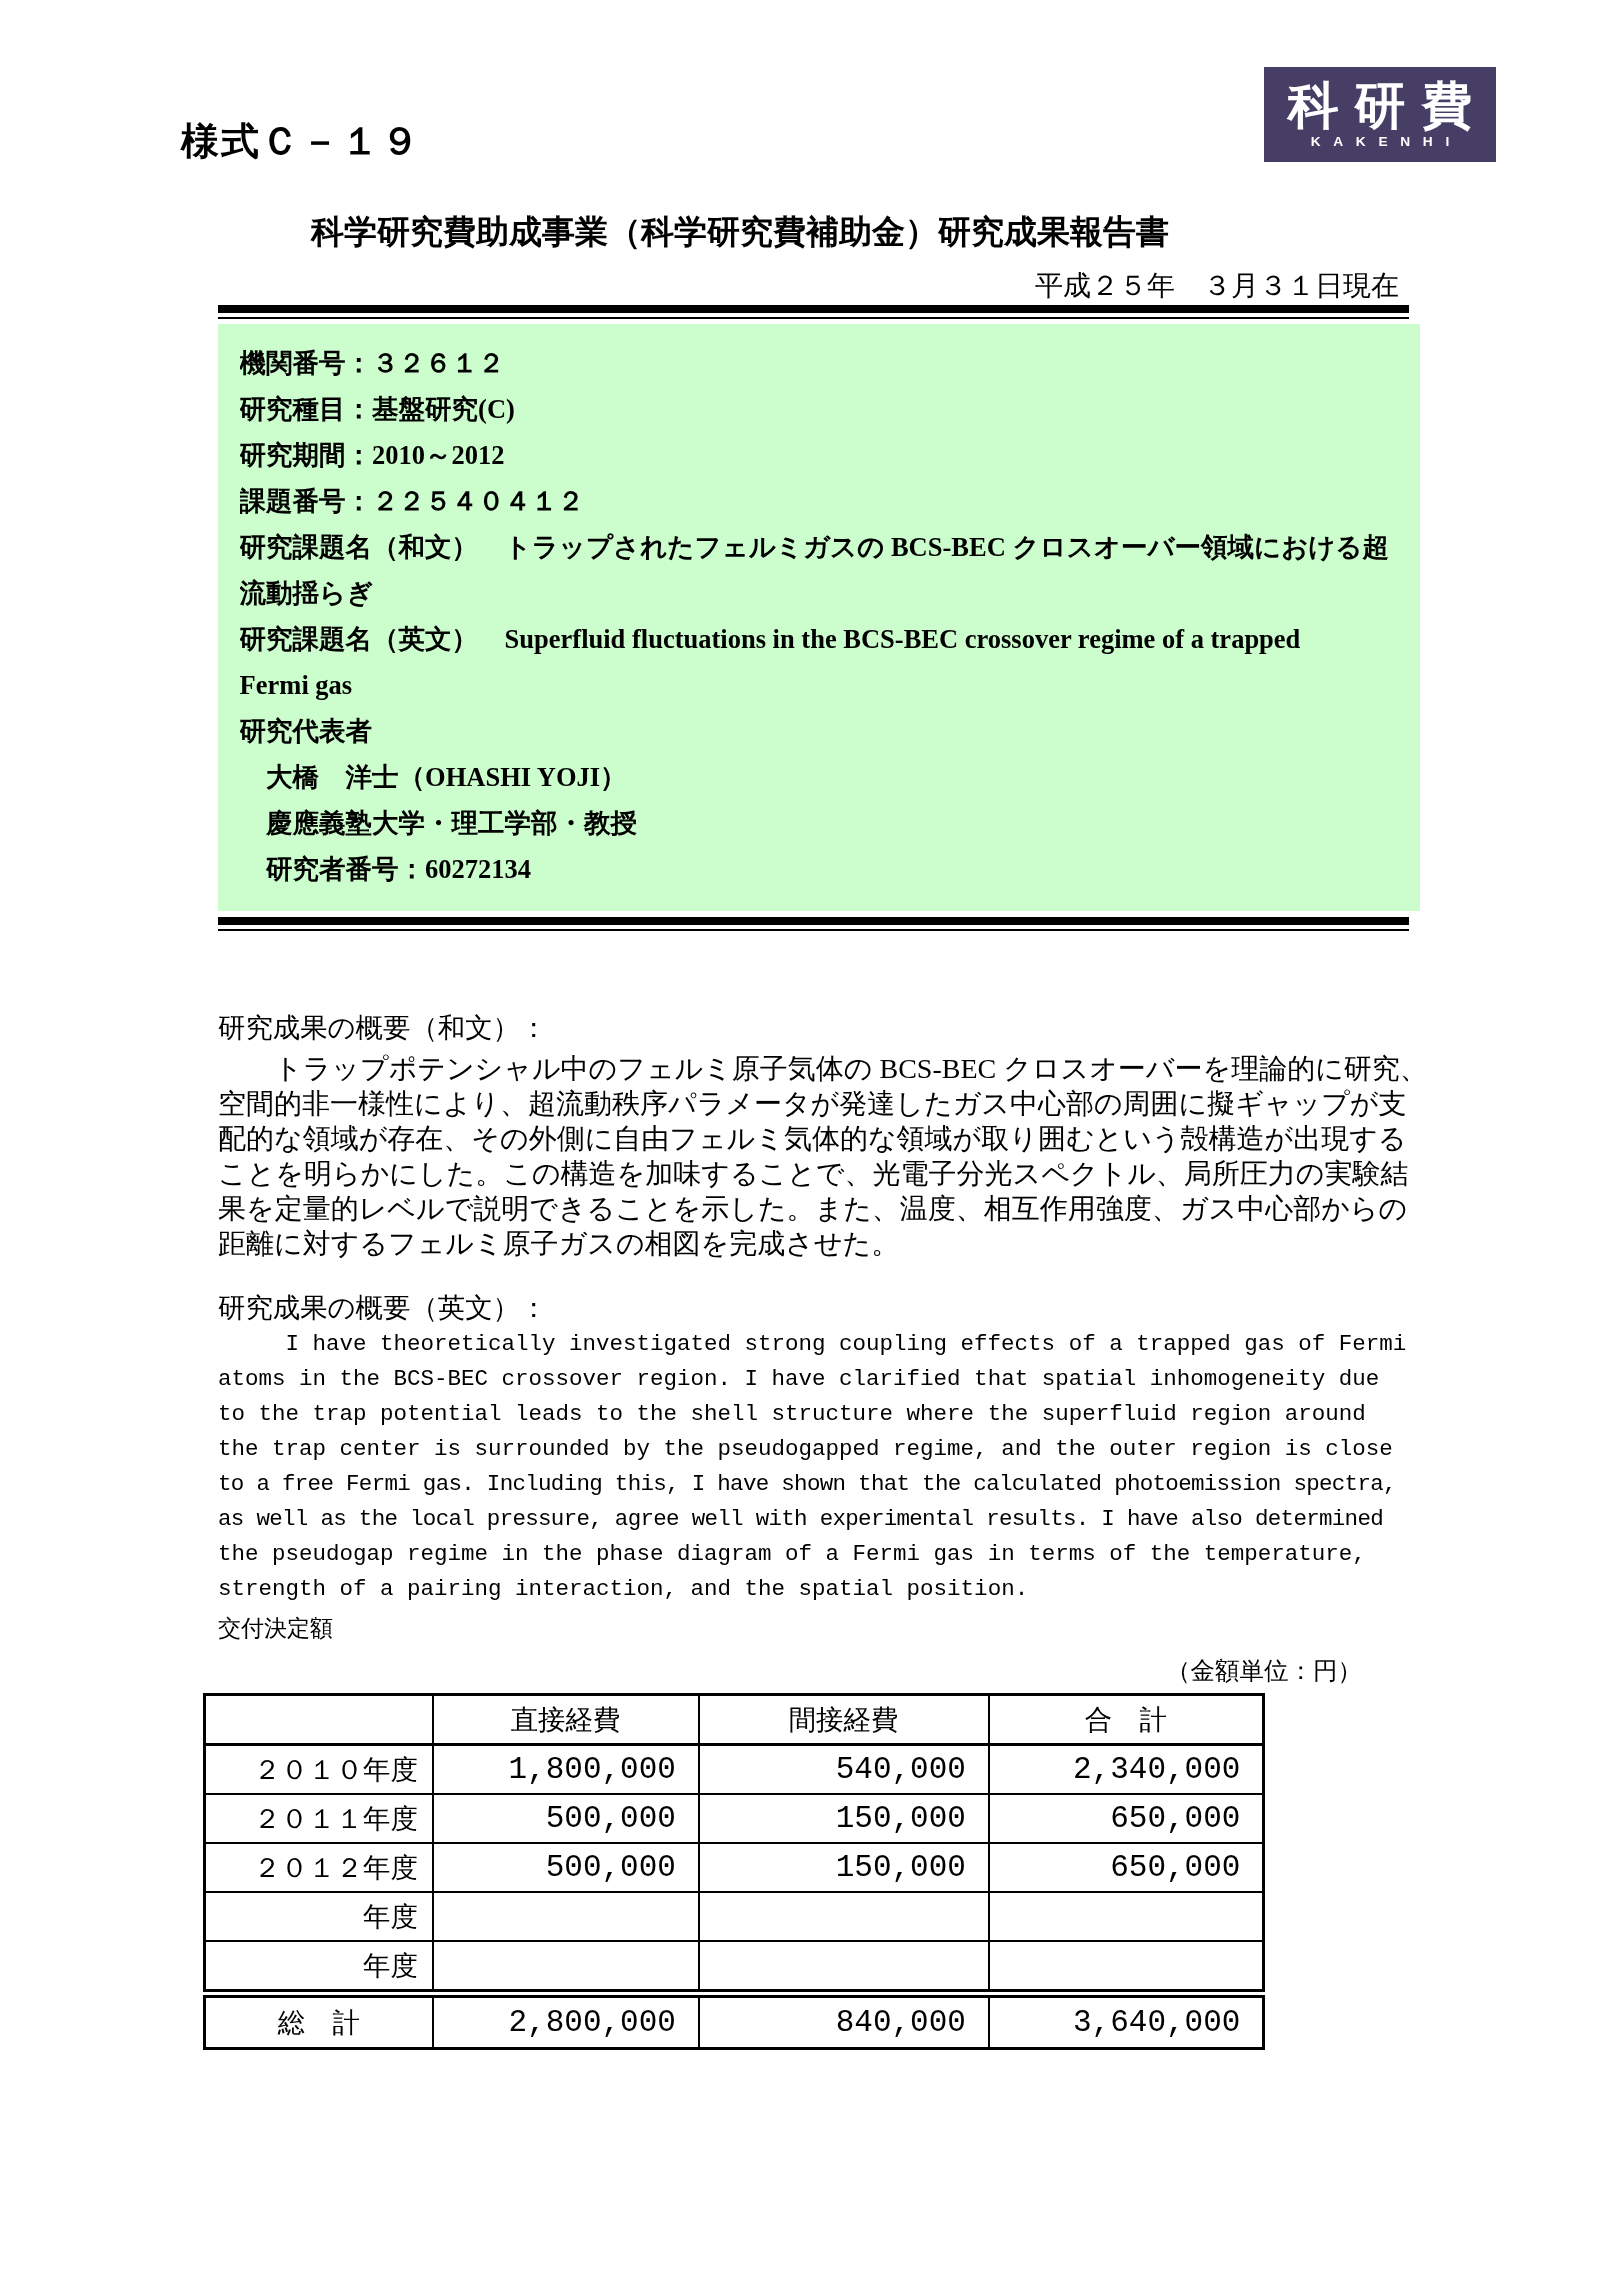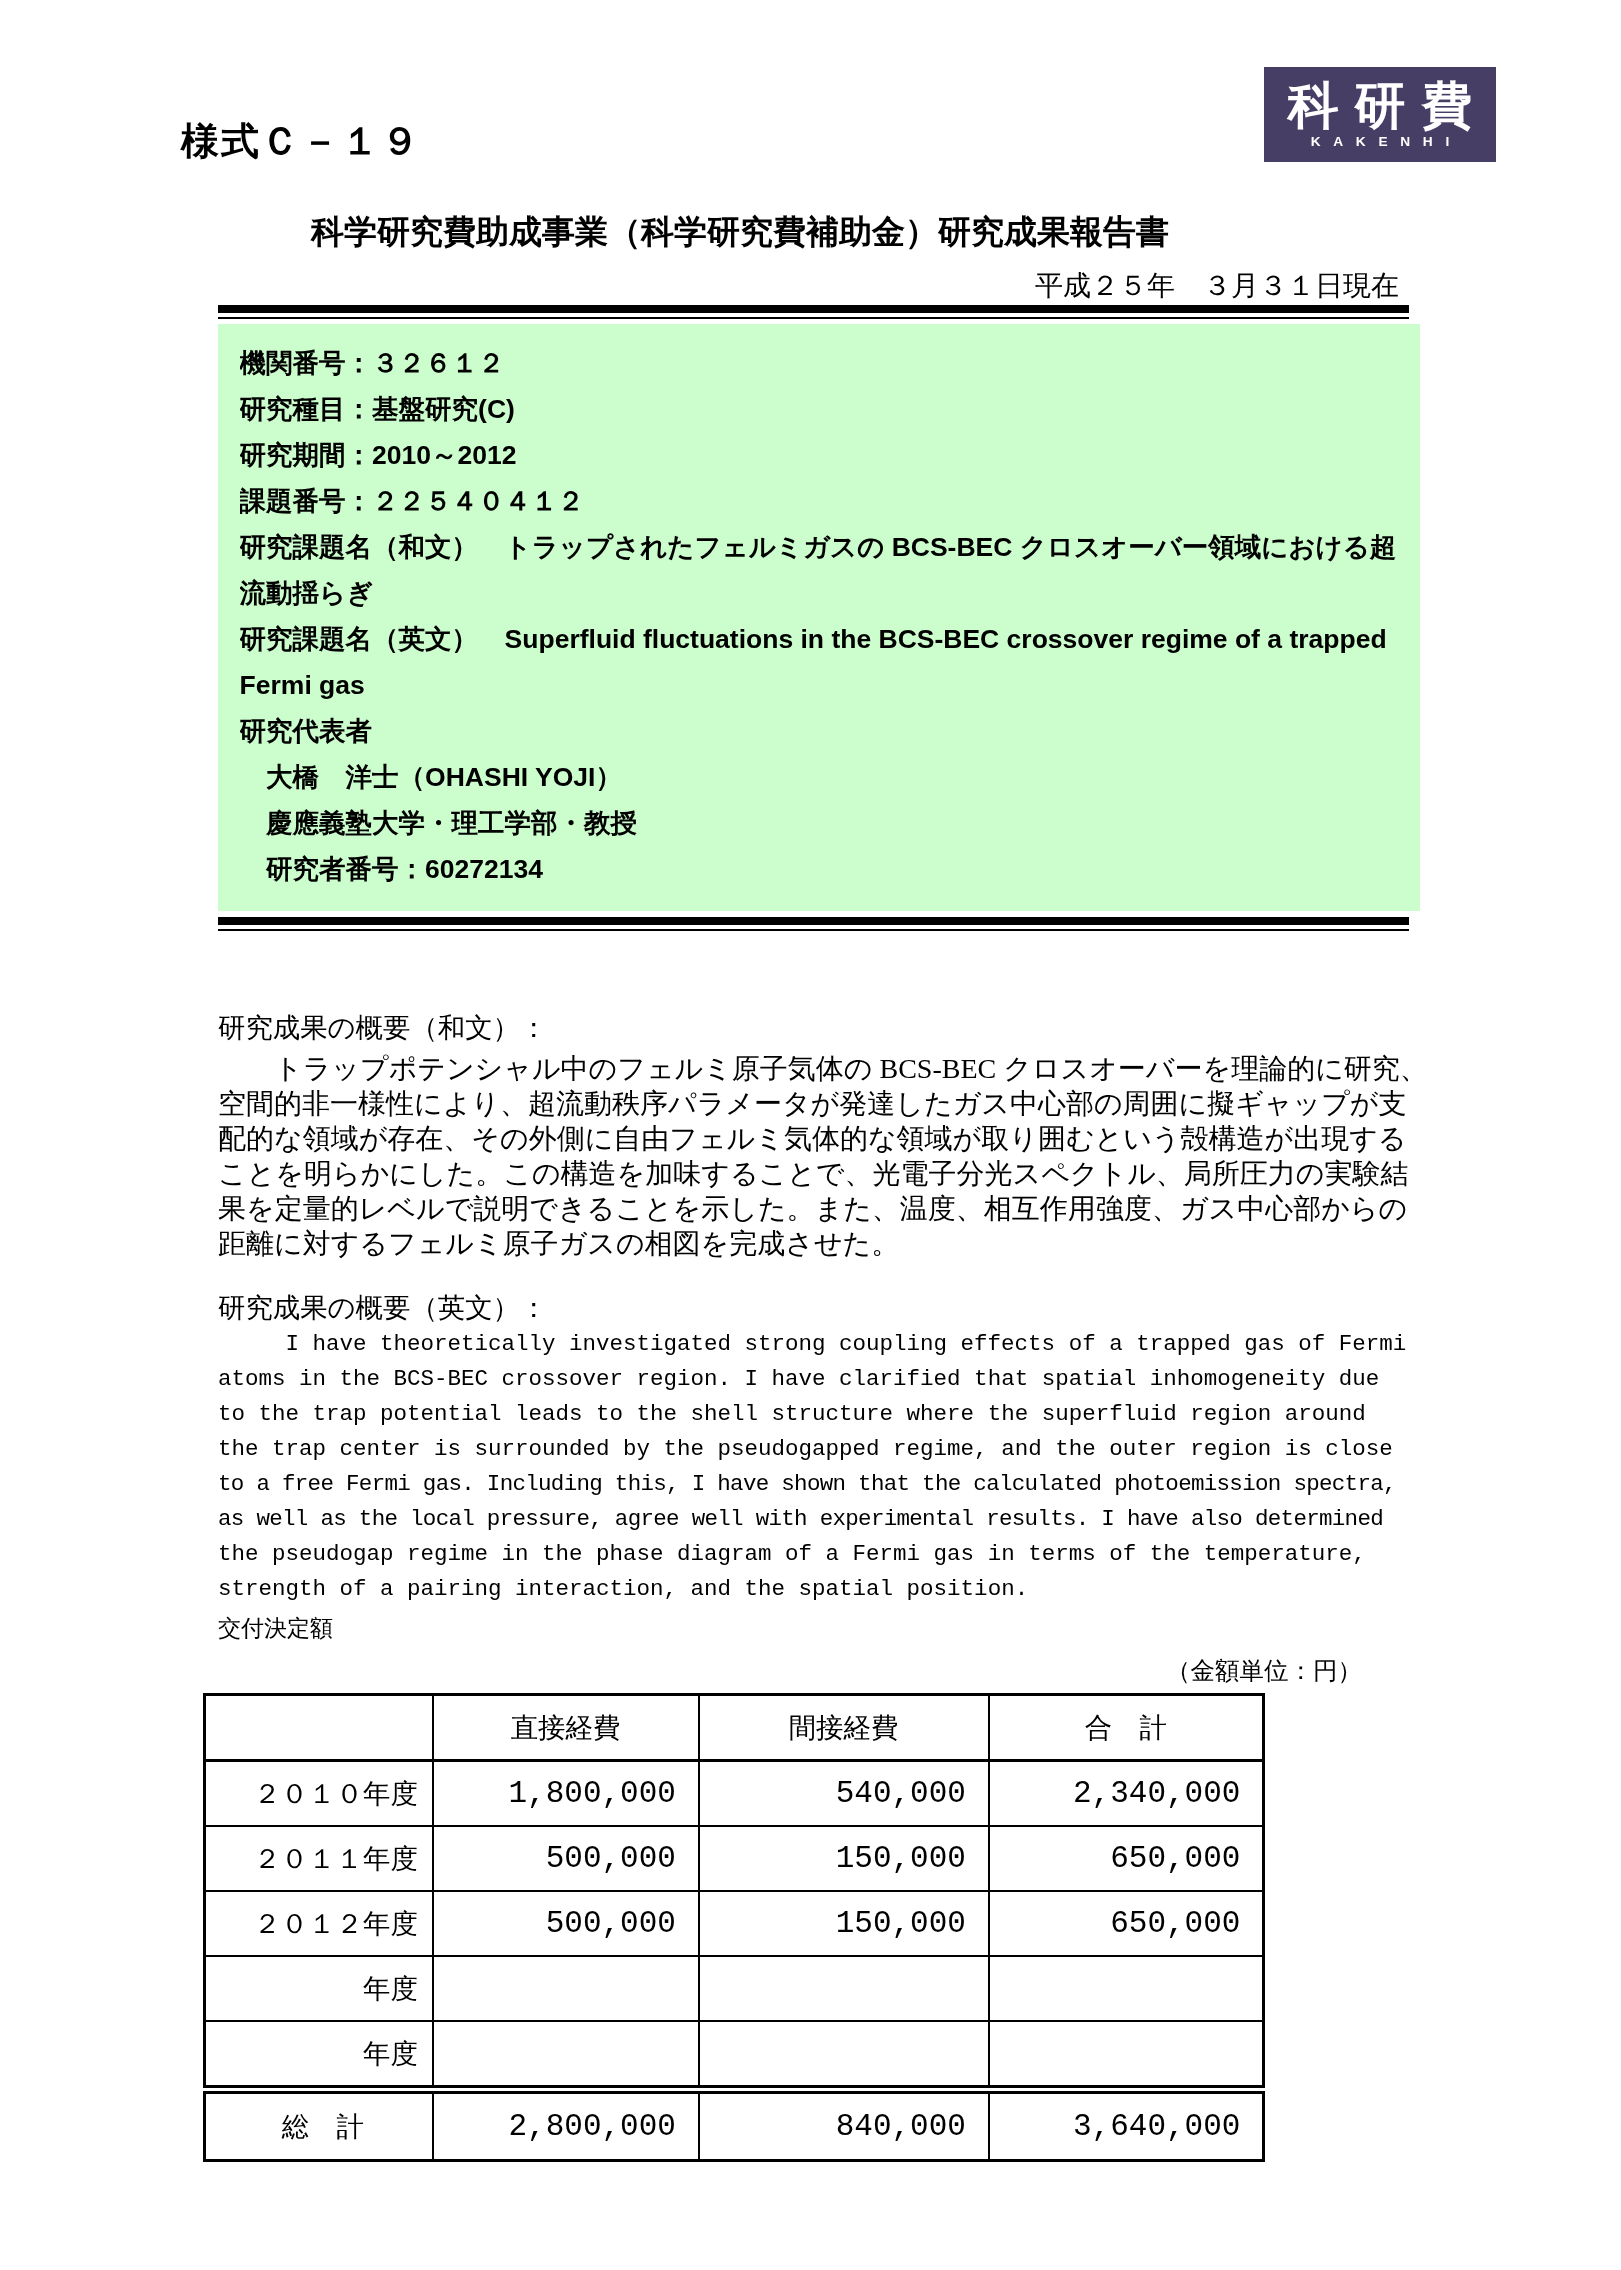--- a/index.html
+++ b/index.html
@@ -43,21 +43,21 @@
   .rule-bottom{top:917px;}
 
   
   .info-box{
     position:absolute;left:218px;top:324px;width:1202px;height:587px;
     background:#ccfdcc;
     box-sizing:border-box;
     padding:15.7px 21.6px 0 21.6px;
     font-size:26.5px;font-weight:600;line-height:46px;
   }
-  .info-box .line{overflow:hidden;}
+  .info-box .line{overflow:hidden;font-family:Liberation Serif, serif;}
 
   
   .sum-heading{position:absolute;left:218px;font-size:27.4px;white-space:pre;}
   .sum-ja-head{top:1010px;}
   .sum-en-head{top:1290px;}
   .sum-body{position:absolute;left:218px;}
   .sum-ja-body{top:1051px;font-size:28px;line-height:35px;}
   .sum-en-body{top:1327px;font-size:22.5px;line-height:35px;font-family:"Liberation Mono", monospace;}
   .sum-en-body .tight{letter-spacing:-0.7px;}
 
@@ -71,21 +71,21 @@
     width:1060px;
     font-size:27.4px;
   }
   table.grant col.c0{width:228px;}
   table.grant col.c1{width:266px;}
   table.grant col.c2{width:290px;}
   table.grant col.c3{width:275px;}
   table.grant th, table.grant td{
     border:2.9px solid #000;
     border-top-width:2px;border-bottom-width:2px;
-    height:47px;padding:8px;vertical-align:middle;
+    height:47px;padding:0;vertical-align:middle;
     overflow:hidden;white-space:pre;
   }
   table.grant{border:3.9px solid #000;}
   table.grant thead th{
     text-align:center;font-weight:normal;
     border-top:3.9px solid #000;border-bottom:3.9px solid #000;
   }
   table.grant td.lab{text-align:right;padding-right:13.7px;}
   table.grant td.num{
     text-align:right;padding-right:21.6px;

